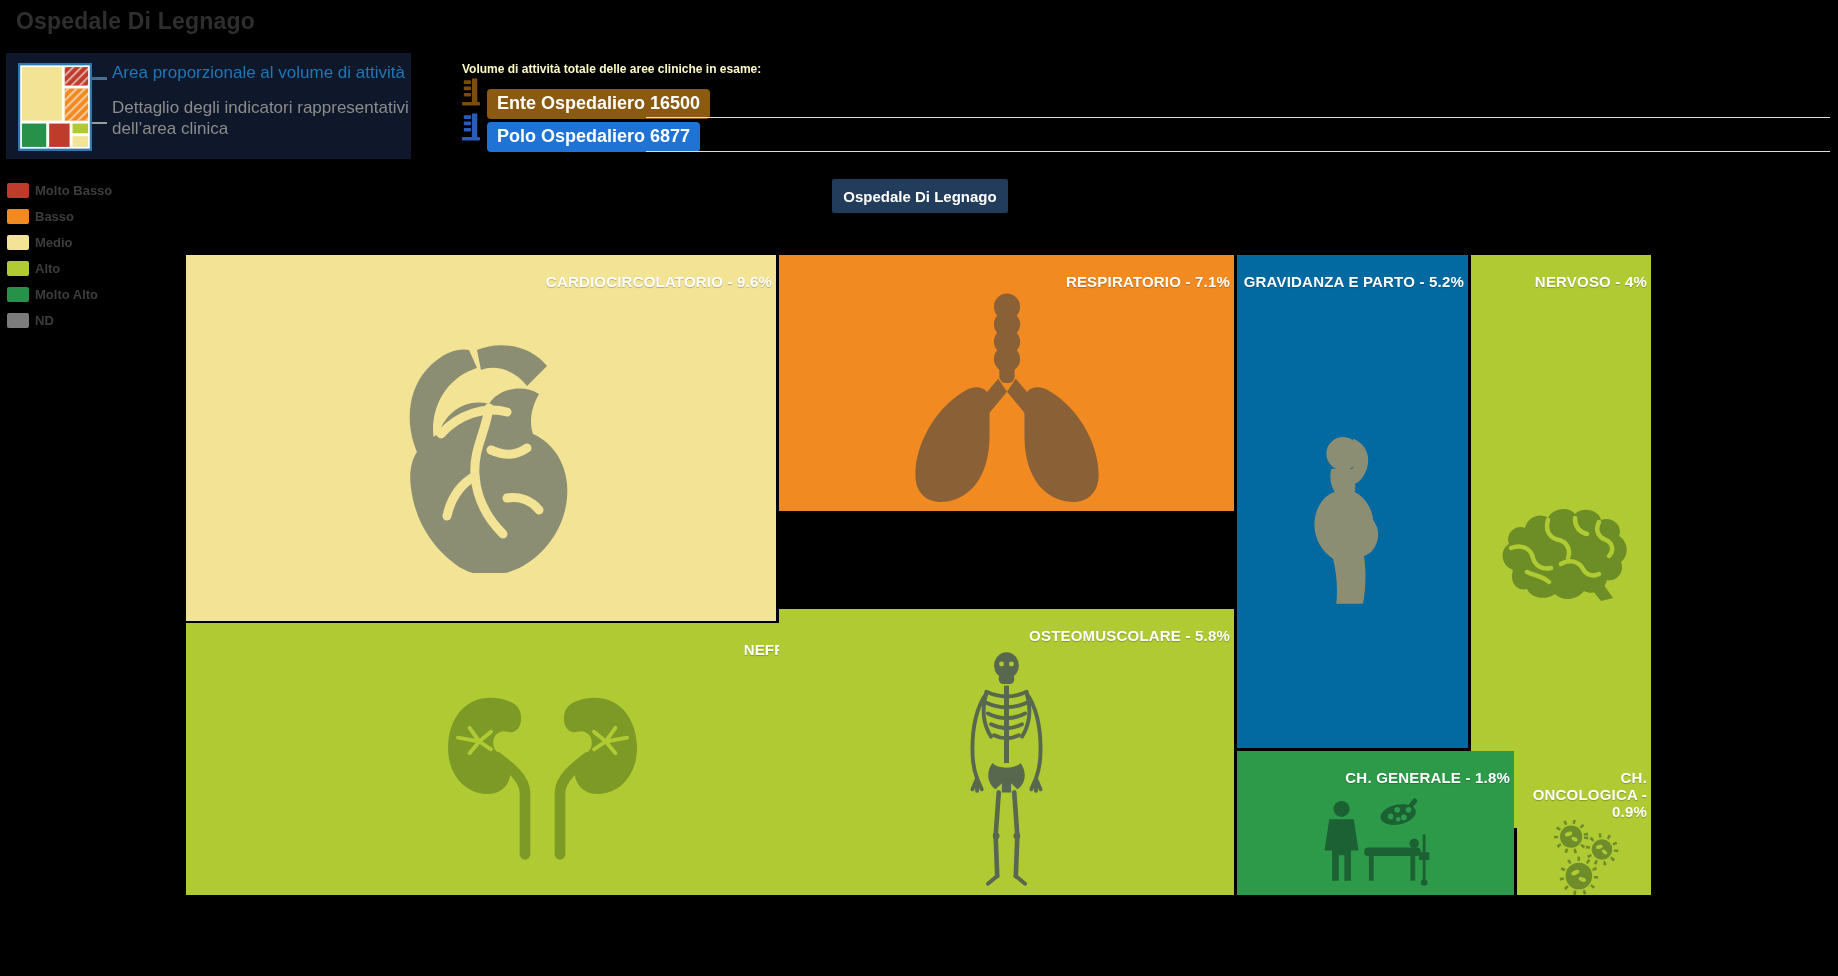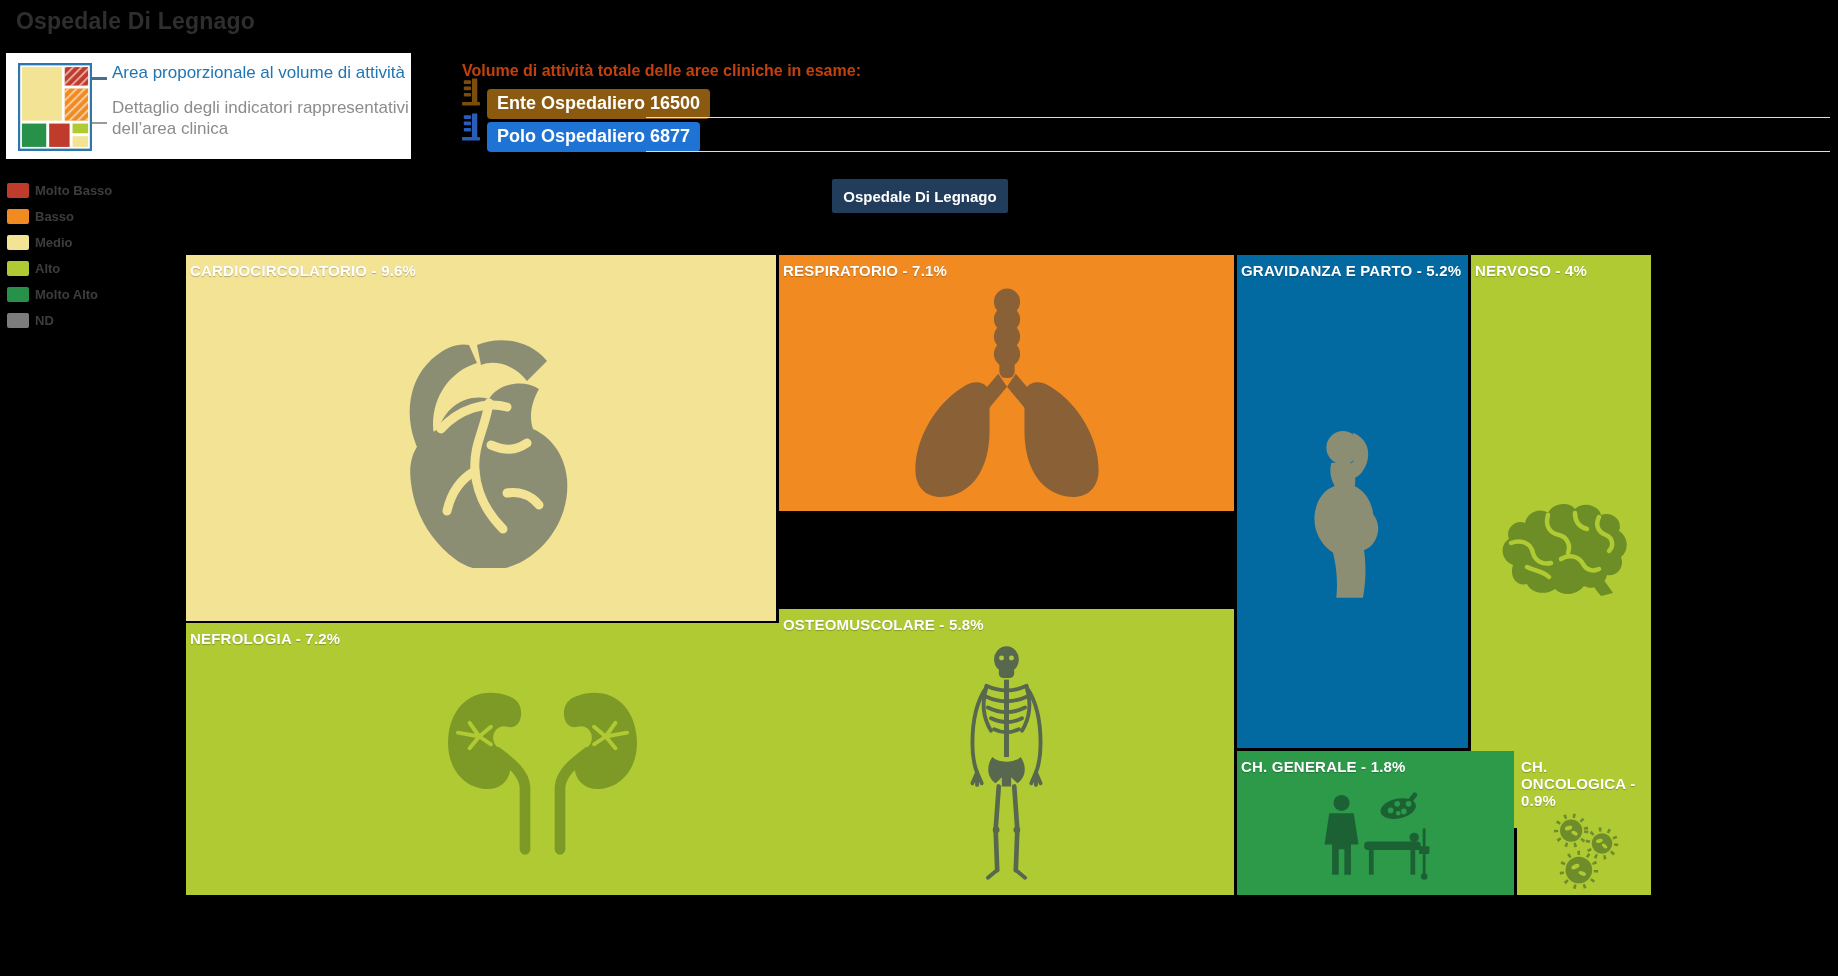--- a/index.html
+++ b/index.html
@@ -4,30 +4,30 @@
 <style>
   html,body{margin:0;padding:0;background:#000;}
   body{width:1838px;height:976px;position:relative;overflow:hidden;
        font-family:"Liberation Sans","DejaVu Sans",sans-serif;}
   .abs{position:absolute;}
 
   
   #page-title{left:16px;top:8px;font-size:23px;font-weight:bold;color:#2e2e2e;letter-spacing:.2px;}
 
   
-  .info-panel{left:6px;top:53px;width:405px;height:106px;background:#ffffff;}
+  .info-panel{left:6px;top:53px;width:405px;height:106px;background:#0f172a;}
   .info-thumb{left:12px;top:10px;}
   .conn{height:3px;background:#47708f;}
   .conn1{left:86px;top:24px;width:15px;}
   .conn2{left:86px;top:69px;width:15px;background:#9a9a9a;height:2px;}
   .info-line1{left:106px;top:10px;font-size:17px;color:#2076b5;white-space:nowrap;}
   .info-line2{left:106px;top:44px;font-size:17px;color:#8c8c8c;width:330px;line-height:21px;}
 
   
-  .volume-label{left:462px;top:62px;font-size:16px;font-weight:bold;color:#c2410c;white-space:nowrap;}
+  .volume-label{left:462px;top:62px;font-size:12px;font-weight:bold;color:#fef9c3;white-space:nowrap;}
   .entity-icon1{left:462px;top:78px;}
   .entity-icon2{left:462px;top:113px;}
   .badge{font-size:18px;font-weight:bold;color:#fff;padding:4px 10px 5px 10px;border-radius:4px;
          white-space:nowrap;cursor:pointer;display:inline-block;}
   .badge1{left:487px;top:89px;}
   .badge2{left:487px;top:122px;}
   .row-divider{height:1px;background:#dedede;width:1184px;left:646px;}
   .divider1{top:117px;}
   .divider2{top:151px;}
 
@@ -36,21 +36,21 @@
   .legend-swatch{position:absolute;left:0;top:0;width:22px;height:15px;border-radius:2px;}
   .legend-label{position:absolute;left:28px;top:0;font-size:13px;font-weight:bold;color:#3d3d3d;white-space:nowrap;}
 
   
   .selector-btn{left:832px;top:179px;width:176px;height:34px;background:#213d5b;border:none;border-radius:2px;
     color:#fff;font-size:15px;font-weight:bold;font-family:inherit;cursor:pointer;
     display:flex;align-items:center;justify-content:center;box-shadow:0 1px 3px rgba(0,0,0,.6);}
 
   
   .tile{position:absolute;display:flex;flex-direction:column;cursor:pointer;}
-  .tile-label{padding-top:7px;text-align:left;font-size:15px;font-weight:bold;color:#fff;
+  .tile-label{padding-top:18px;text-align:right;font-size:15px;font-weight:bold;color:#fff;
     line-height:17px;letter-spacing:.2px;text-shadow:0 1px 1px rgba(0,0,0,.25);padding-left:4px;padding-right:4px;}
   .tile-icon-wrap{flex:1;display:flex;align-items:center;justify-content:center;overflow:hidden;}
 </style>
 </head>
 <body>
 
 <div class="abs" id="page-title">Ospedale Di Legnago</div>
 
 <div class="abs info-panel">
   <svg class="abs info-thumb" width="74" height="88" viewBox="0 0 76 90">

